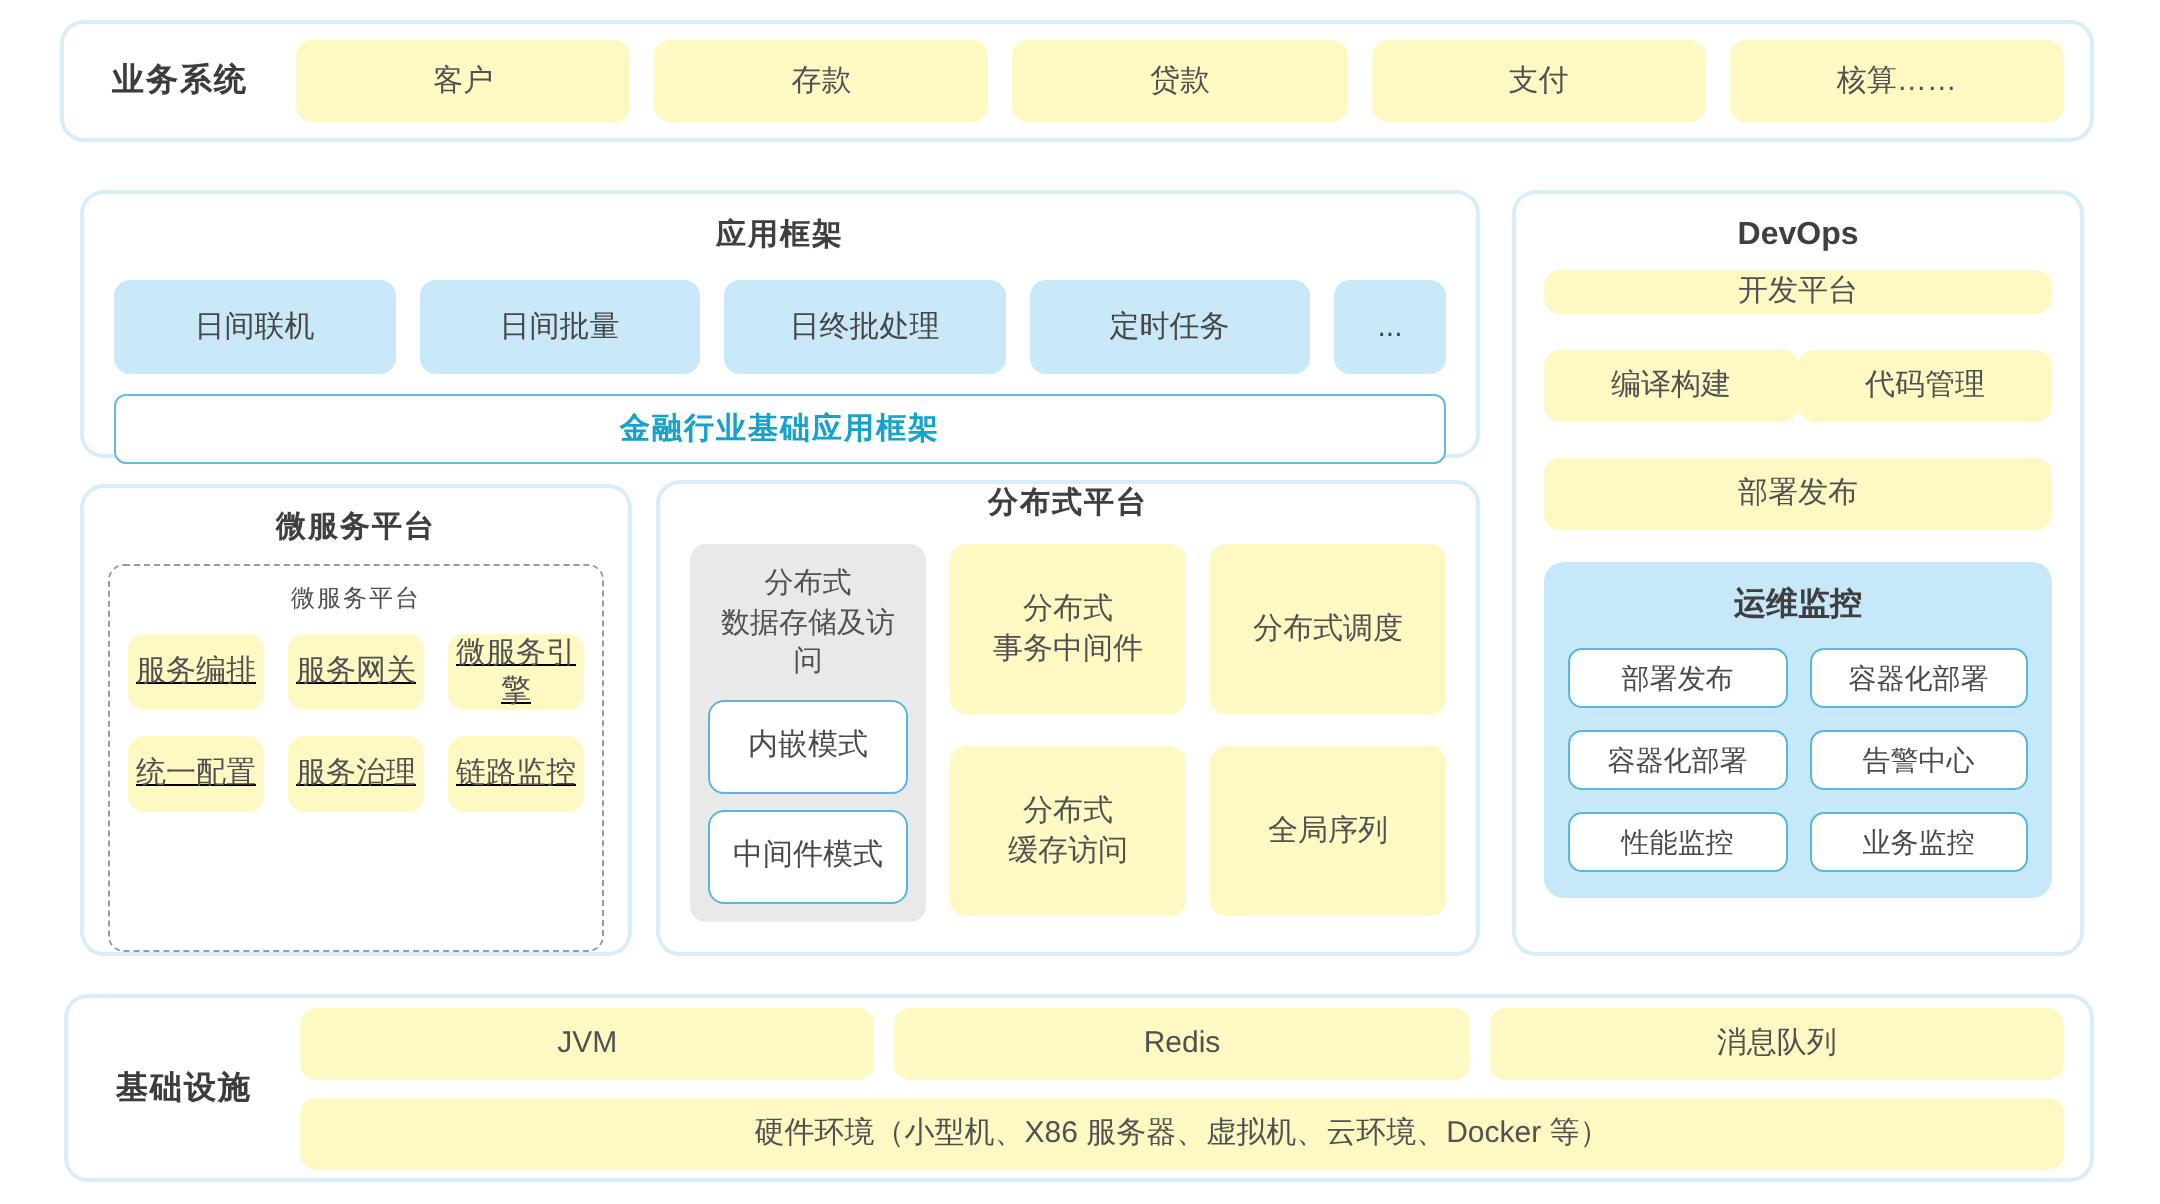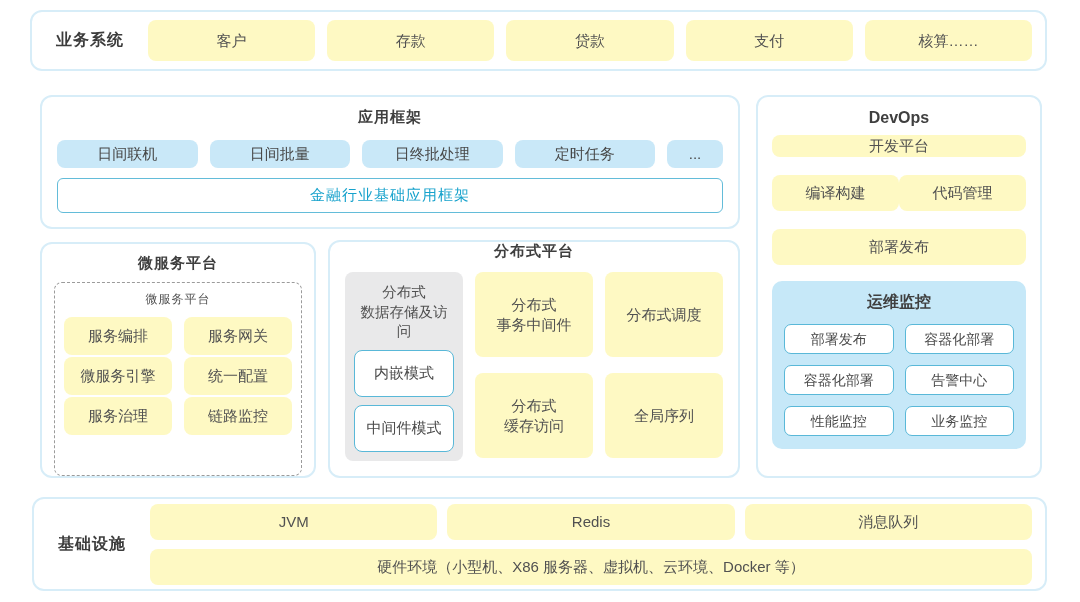--- a/index.html
+++ b/index.html
@@ -18,31 +18,31 @@
 
   
   .biz { left:30px; top:10px; width:1017px; height:61px; display:flex; align-items:center; padding-right:13px; }
   .side-label { width:116px; text-align:center; font-weight:700; font-size:16px; color:#3c3c3c; letter-spacing:1px; }
   .biz-chips { flex:1; display:flex; gap:12px; }
   .biz-chips .chip { flex:1; height:41px; }
 
   
   .app { left:40px; top:95px; width:700px; height:134px; padding-top:11px; }
   .app-chips { display:flex; gap:12px; margin:13px 15px 0; }
-  .app-chips .chip { flex:1; height:28px; }
+  .app-chips .chip { flex:1; height:47px; }
   .app-chips .chip.small { flex:0 0 56px; }
   .app-base { margin:10px 15px 0; height:35px; display:flex; align-items:center; justify-content:center;
     background:#fff; border:1.5px solid #63bcd9; border-radius:6px;
-    color:#17a2cc; font-weight:400; font-size:15px; letter-spacing:1px; }
+    color:#17a2cc; font-weight:700; font-size:15px; letter-spacing:1px; }
 
   
   .micro { left:40px; top:242px; width:276px; height:236px; padding-top:10px; }
   .micro-dash { margin:9px 12px 0; height:194px; border:1px dashed #9b9b9b; border-radius:8px; padding:8px 9px; }
   .micro-inner-title { font-size:12px; color:#4f4f4f; text-align:center; margin-bottom:9px; letter-spacing:1px; }
-  .micro-grid { display:grid; grid-template-columns:1fr 1fr; gap:2px 12px; }
+  .micro-grid { display:grid; grid-template-columns:1fr 1fr 1fr; gap:13px 12px;text-decoration:underline; }
   .micro-grid .chip { height:38px; }
 
   
   .dist { left:328px; top:240px; width:412px; height:238px; }
   .dist-grid { display:flex; gap:12px; margin:11px 15px 0; height:186px; }
   .dist-col { flex:1; display:flex; flex-direction:column; gap:16px; }
   .dist-col > .chip { flex:1; }
   .dist-storage { flex:1; background:#e9e9ea; border-radius:8px; padding:11px 9px 9px; display:flex; flex-direction:column; }
   .dist-storage-label { font-size:14.5px; color:#515151; text-align:center; white-space:pre-line; line-height:1.35; }
   .dist-mode { height:47px; margin-top:8px; border-radius:8px; font-size:15px; }

